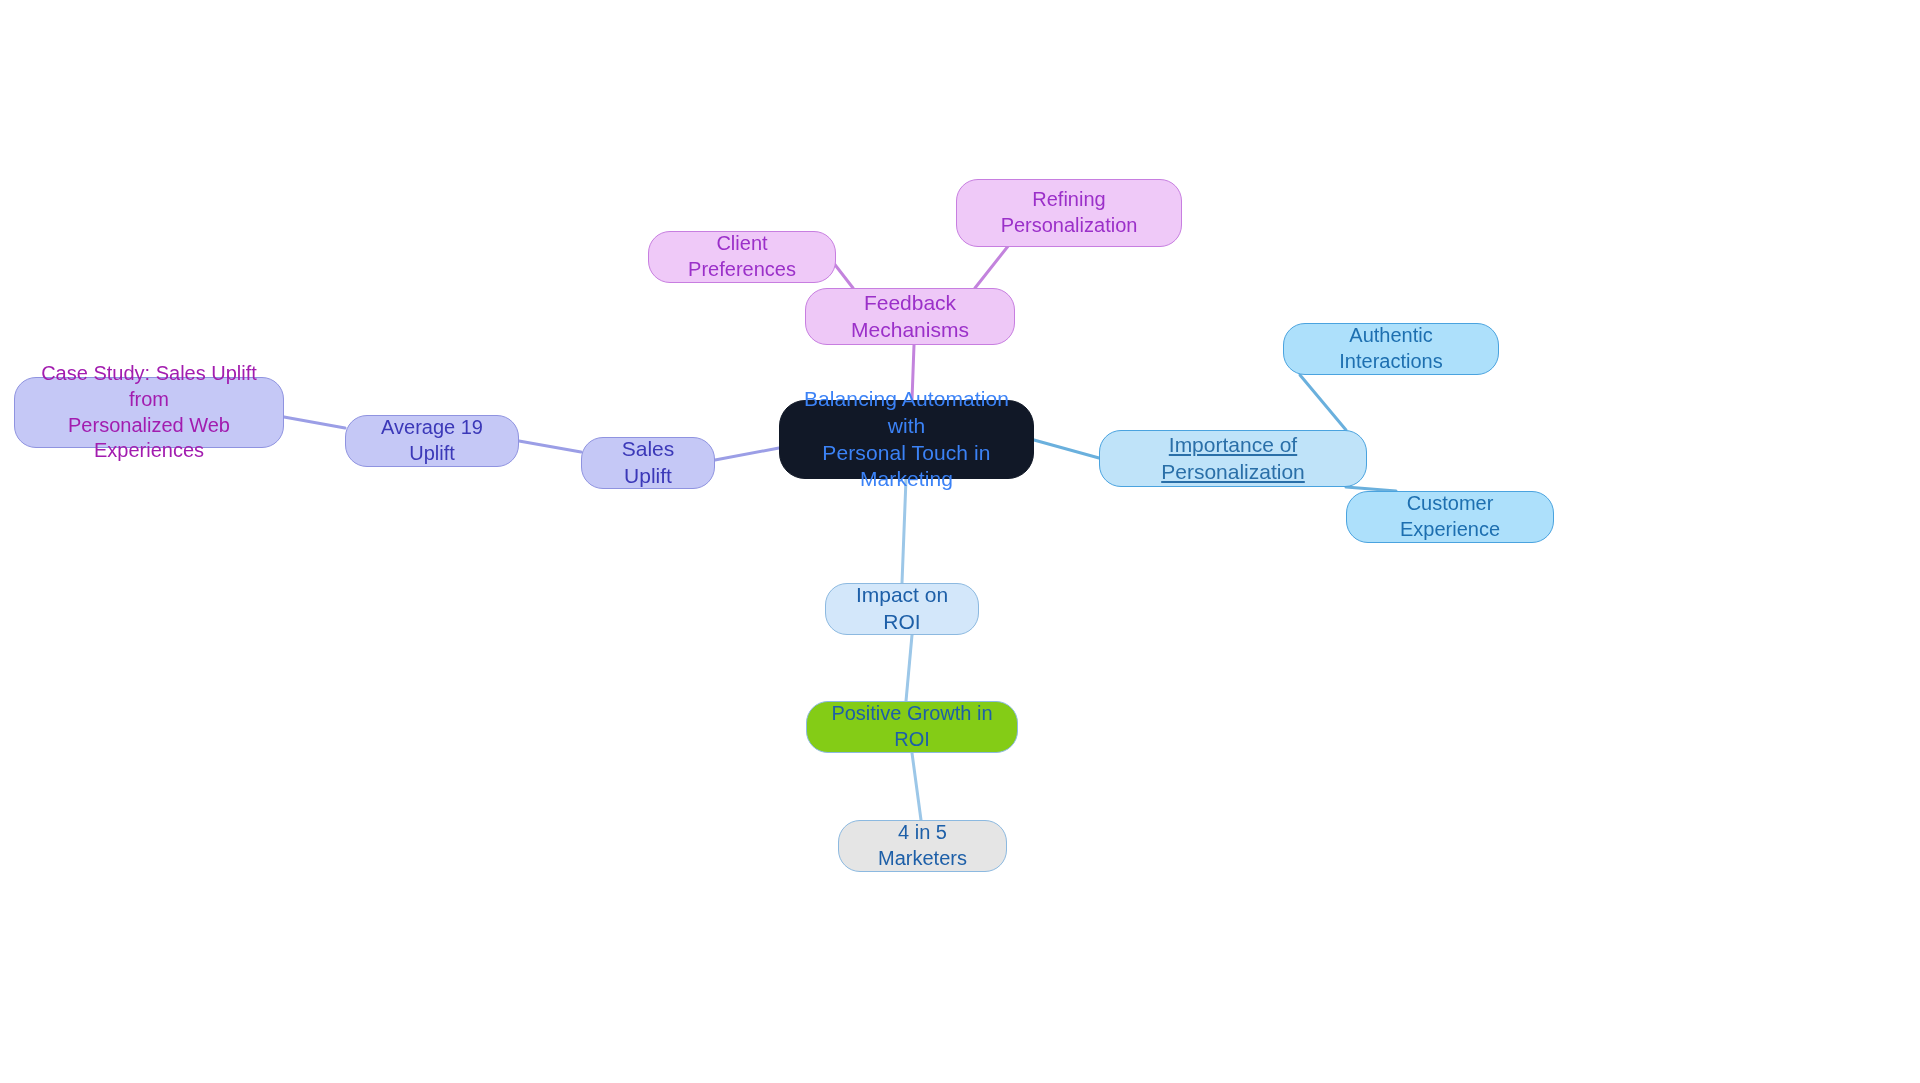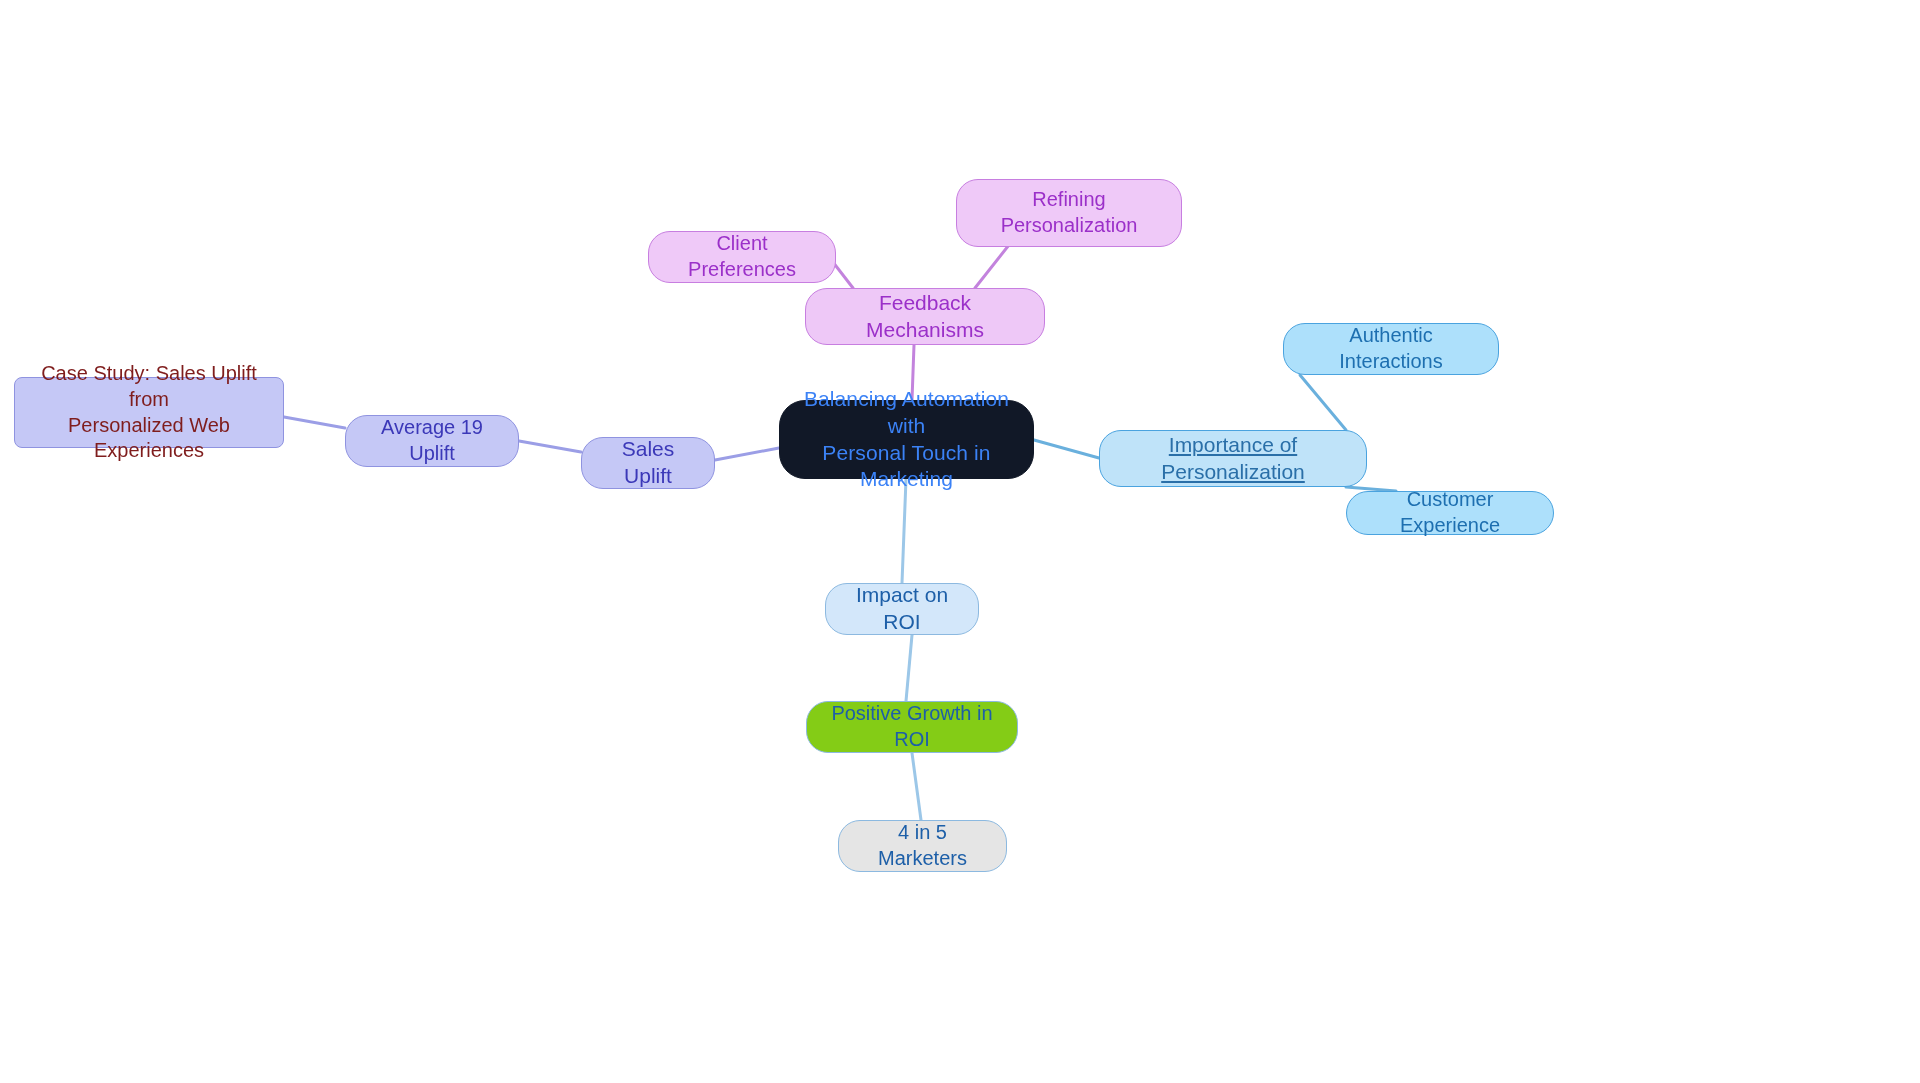--- a/index.html
+++ b/index.html
@@ -66,25 +66,25 @@
       <line x1="345" y1="428" x2="284" y2="417" stroke="#9b9ee6" stroke-width="3" stroke-linecap="round"></line>
       <line x1="912" y1="400" x2="914" y2="345" stroke="#c383dd" stroke-width="3" stroke-linecap="round"></line>
       <line x1="853" y1="288" x2="812" y2="235" stroke="#c383dd" stroke-width="3" stroke-linecap="round"></line>
       <line x1="975" y1="288" x2="1020" y2="231" stroke="#c383dd" stroke-width="3" stroke-linecap="round"></line>
     </svg>
   <div id="node-layer">
       <div class="node node-root" style="left: 779px; top: 400px; width: 255px; height: 79px; background: rgb(17, 24, 39); border-color: rgb(17, 24, 39); color: #3b82f6;"><span>Balancing Automation with
 Personal Touch in Marketing</span></div>
       <div class="node node-branch" style="left: 1099px; top: 430px; width: 268px; height: 57px; background: rgb(191, 227, 249); border-color: rgb(74, 163, 223); color: rgb(42, 111, 168); text-decoration: underline;"><span>Importance of Personalization</span></div>
       <div class="node node-leaf" style="left: 1283px; top: 323px; width: 216px; height: 52px; background: rgb(173, 224, 251); border-color: rgb(74, 163, 223); color: rgb(29, 111, 176);"><span>Authentic Interactions</span></div>
-      <div class="node node-leaf" style="left: 1346px; top: 491px; width: 208px; height: 44px; background: rgb(173, 224, 251); border-color: rgb(74, 163, 223); color: rgb(29, 111, 176);"><span>Customer Experience</span></div>
+      <div class="node node-leaf" style="left: 1346px; top: 491px; width: 208px; height: 52px; background: rgb(173, 224, 251); border-color: rgb(74, 163, 223); color: rgb(29, 111, 176);"><span>Customer Experience</span></div>
       <div class="node node-branch" style="left: 825px; top: 583px; width: 154px; height: 52px; background: rgb(211, 231, 250); border-color: rgb(140, 185, 224); color: rgb(29, 95, 168);"><span>Impact on ROI</span></div>
       <div class="node node-leaf" style="left: 806px; top: 701px; width: 212px; height: 52px; background: #84cc16; border-color: rgb(140, 185, 224); color: rgb(29, 95, 168);"><span>Positive Growth in ROI</span></div>
       <div class="node node-leaf" style="left: 838px; top: 820px; width: 169px; height: 52px; background: #e5e5e5; border-color: rgb(140, 185, 224); color: rgb(29, 95, 168);"><span>4 in 5 Marketers</span></div>
       <div class="node node-branch" style="left: 581px; top: 437px; width: 134px; height: 52px; background: rgb(197, 200, 246); border-color: rgb(143, 147, 224); color: rgb(59, 56, 184);"><span>Sales Uplift</span></div>
       <div class="node node-leaf" style="left: 345px; top: 415px; width: 174px; height: 52px; background: rgb(197, 200, 246); border-color: rgb(143, 147, 224); color: rgb(59, 56, 184);"><span>Average 19 Uplift</span></div>
-      <div class="node node-leaf" style="left: 14px; top: 377px; width: 270px; height: 71px; background: rgb(197, 200, 246); border-color: rgb(143, 147, 224); color: #7f1d1d; border-radius: 8px;"><span>Case Study: Sales Uplift from
+      <div class="node node-leaf" style="left: 14px; top: 377px; width: 270px; height: 71px; background: rgb(197, 200, 246); border-color: rgb(143, 147, 224); color: #a21caf;"><span>Case Study: Sales Uplift from
 Personalized Web Experiences</span></div>
-      <div class="node node-branch" style="left: 805px; top: 288px; width: 240px; height: 57px; background: rgb(238, 200, 247); border-color: rgb(199, 126, 224); color: rgb(155, 48, 201);"><span>Feedback Mechanisms</span></div>
+      <div class="node node-branch" style="left: 805px; top: 288px; width: 210px; height: 57px; background: rgb(238, 200, 247); border-color: rgb(199, 126, 224); color: rgb(155, 48, 201);"><span>Feedback Mechanisms</span></div>
       <div class="node node-leaf" style="left: 648px; top: 183px; width: 188px; height: 52px; background: rgb(239, 201, 248); border-color: rgb(199, 126, 224); color: rgb(155, 48, 201); margin-top: 48px;"><span>Client Preferences</span></div>
       <div class="node node-leaf" style="left: 956px; top: 179px; width: 226px; height: 68px; background: rgb(239, 201, 248); border-color: rgb(199, 126, 224); color: rgb(155, 48, 201);"><span>Refining Personalization</span></div>
     </div>
 </div>
 
 </body></html>

